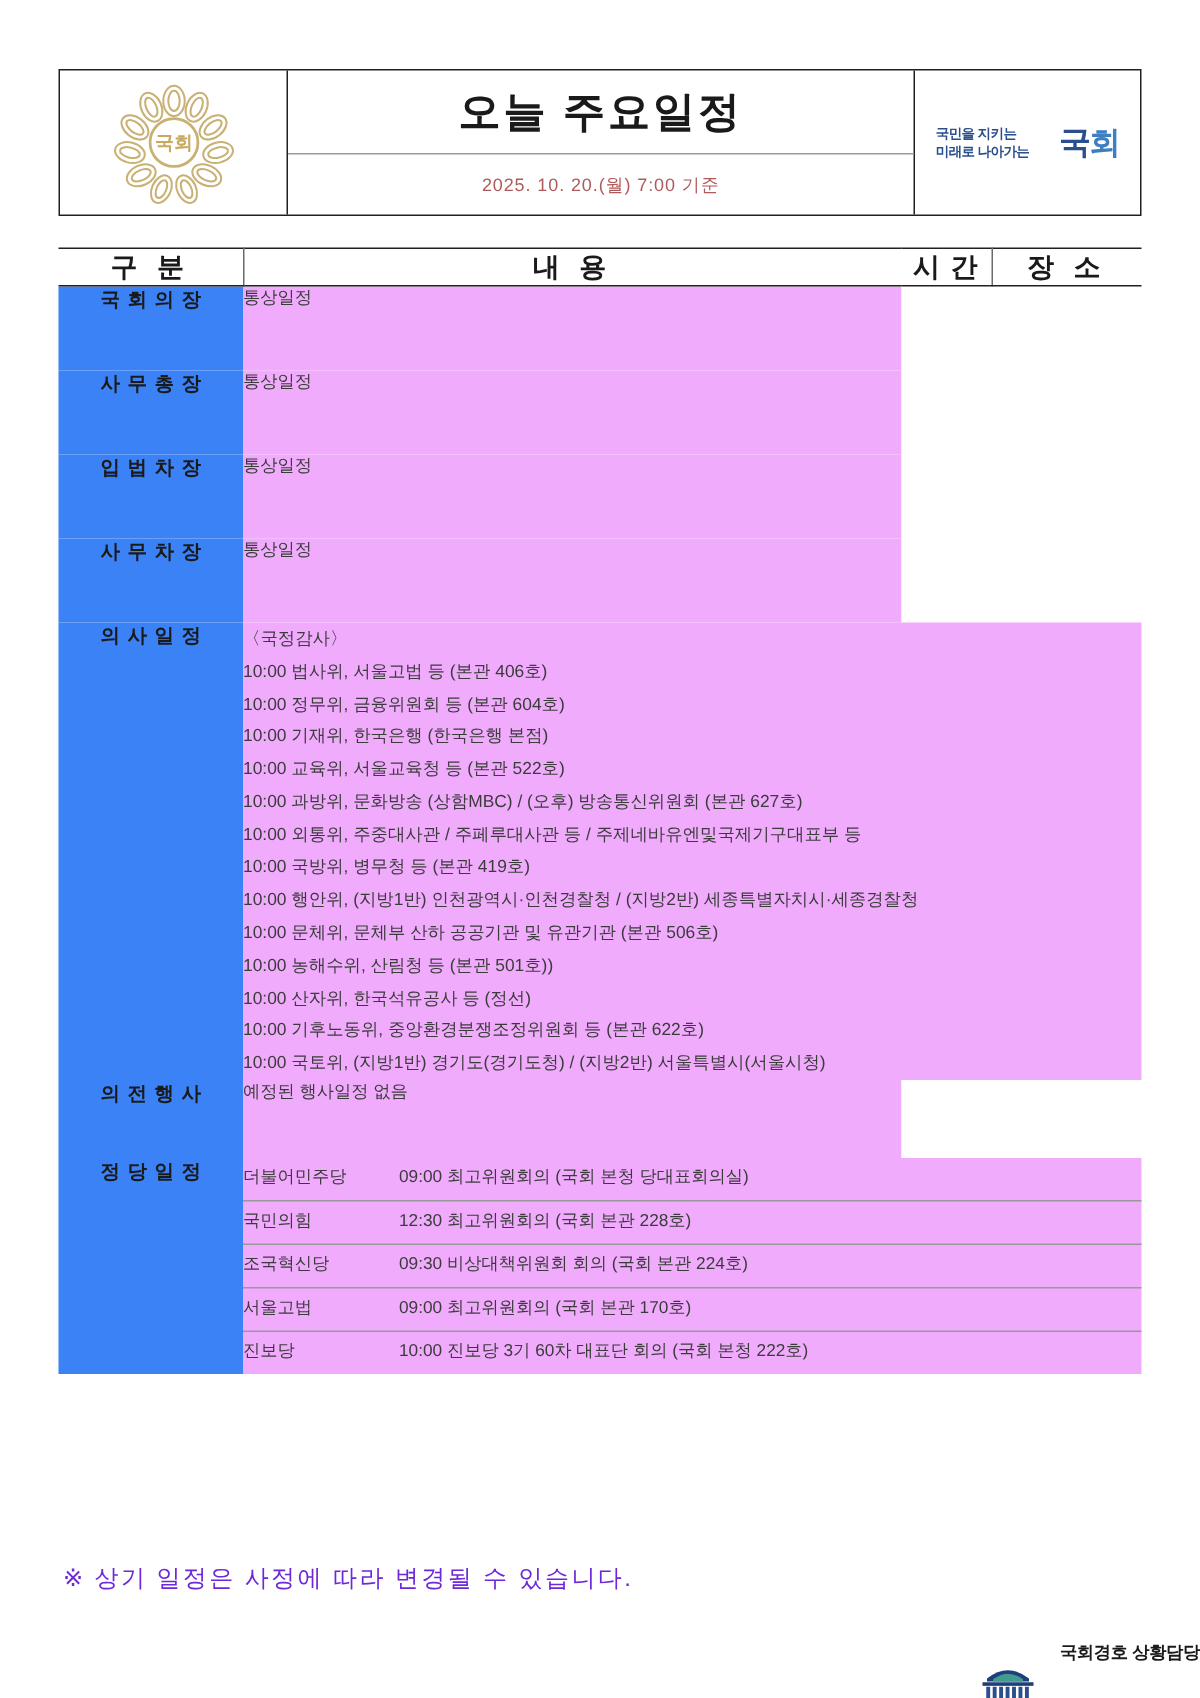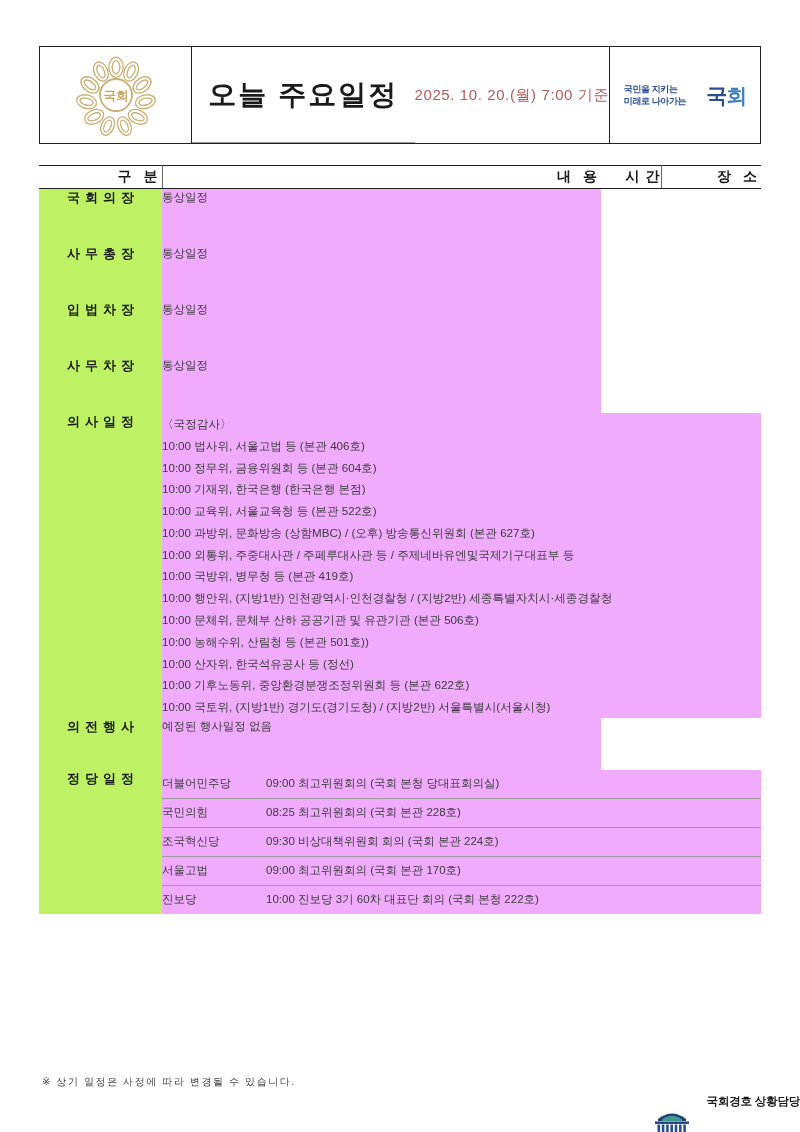--- a/index.html
+++ b/index.html
@@ -41,21 +41,21 @@
     display: flex;
     align-items: center;
     justify-content: center;
     box-sizing: border-box;
   }
   .emblem-svg { display: block; }
 
   .header-center {
     flex: 1;
     display: flex;
-    flex-direction: row;
+    flex-direction: column;
     box-sizing: border-box;
     border-right: 1.5px solid #231f20;
     justify-content: space-between;
   }
   .header-title-row {
     flex: 1 1 58%;
     display: flex;
     align-items: center;
     justify-content: center;
     border-bottom: 1px solid #9a9a9a;
@@ -67,21 +67,21 @@
     color: #1a1a1a;
     white-space: nowrap;
   }
   .header-date-row {
     flex: 1 1 42%;
     display: flex;
     align-items: center;
     justify-content: center;
   }
   .header-date {
-    font-size: 15px;
+    font-size: 12px;
     letter-spacing: 0.6px;
     color: #b05b5b;
     white-space: nowrap;
   }
   .header-brand {
     width: 150px;
     display: flex;
     align-items: center;
     justify-content: center;
     box-sizing: border-box;
@@ -126,34 +126,34 @@
   }
   .sched td, .sched th {
     border: 0;
     padding: 0;
     vertical-align: top;
   }
   .thead-row td {
     border-top: 1.4px solid #231f20;
     border-bottom: 1.4px solid #231f20;
     height: 22px;
-    text-align: right;
+    text-align: center;
     vertical-align: middle;
-    font-size: 14px;
+    font-size: 18px;
     font-weight: 600;
     letter-spacing: 4px;
     color: #1a1a1a;
     background: #ffffff;
   }
   .thead-row td.h-div { border-right: 1px solid #6b6b6b; }
   .thead-row td.h-time { border-right: 1px solid #6b6b6b; letter-spacing: 1px; }
 
   .cat-cell {
     width: 123px;
-    background: #bef264;
+    background: #3b82f6;
     border-right: 1px solid #8a8a8a;
     border-bottom: 1.4px solid #231f20;
     text-align: center;
     vertical-align: middle;
     font-size: 13px;
     font-weight: 600;
     letter-spacing: 5px;
     text-indent: 5px;
     color: #1a1a1a;
   }
@@ -213,25 +213,24 @@
     border-right: 1px solid #9a9a9a;
     color: #2e2e2e;
   }
   .party-desc { padding-left: 12px; }
 
   
   .note {
     position: absolute;
     left: 42px;
     top: 1042px;
-    font-size: 10px;
+    font-size: 16px;
     letter-spacing: 1.6px;
-    color: #404040;
-    white-space: nowrap;
-    margin-top: 33px;
+    color: #6d28d9;
+    white-space: nowrap;
   }
 
   
   .footer {
     position: absolute;
     left: 0;
     top: 1094px;
     width: 800px;
     display: flex;
     align-items: center;
@@ -400,21 +399,21 @@
                 <col style="width:104px">
                 <col>
               </colgroup>
             <tbody>
               <tr>
                 <td class="party-name">더불어민주당</td>
                 <td class="party-desc">09:00 최고위원회의 (국회 본청 당대표회의실)</td>
               </tr>
               <tr>
                 <td class="party-name">국민의힘</td>
-                <td class="party-desc">08:25 최고위원회의 (국회 본관 228호)</td>
+                <td class="party-desc">12:30 최고위원회의 (국회 본관 228호)</td>
               </tr>
               <tr>
                 <td class="party-name">조국혁신당</td>
                 <td class="party-desc">09:30 비상대책위원회 회의 (국회 본관 224호)</td>
               </tr>
               <tr>
                 <td class="party-name">서울고법</td>
                 <td class="party-desc">09:00 최고위원회의 (국회 본관 170호)</td>
               </tr>
               <tr>

